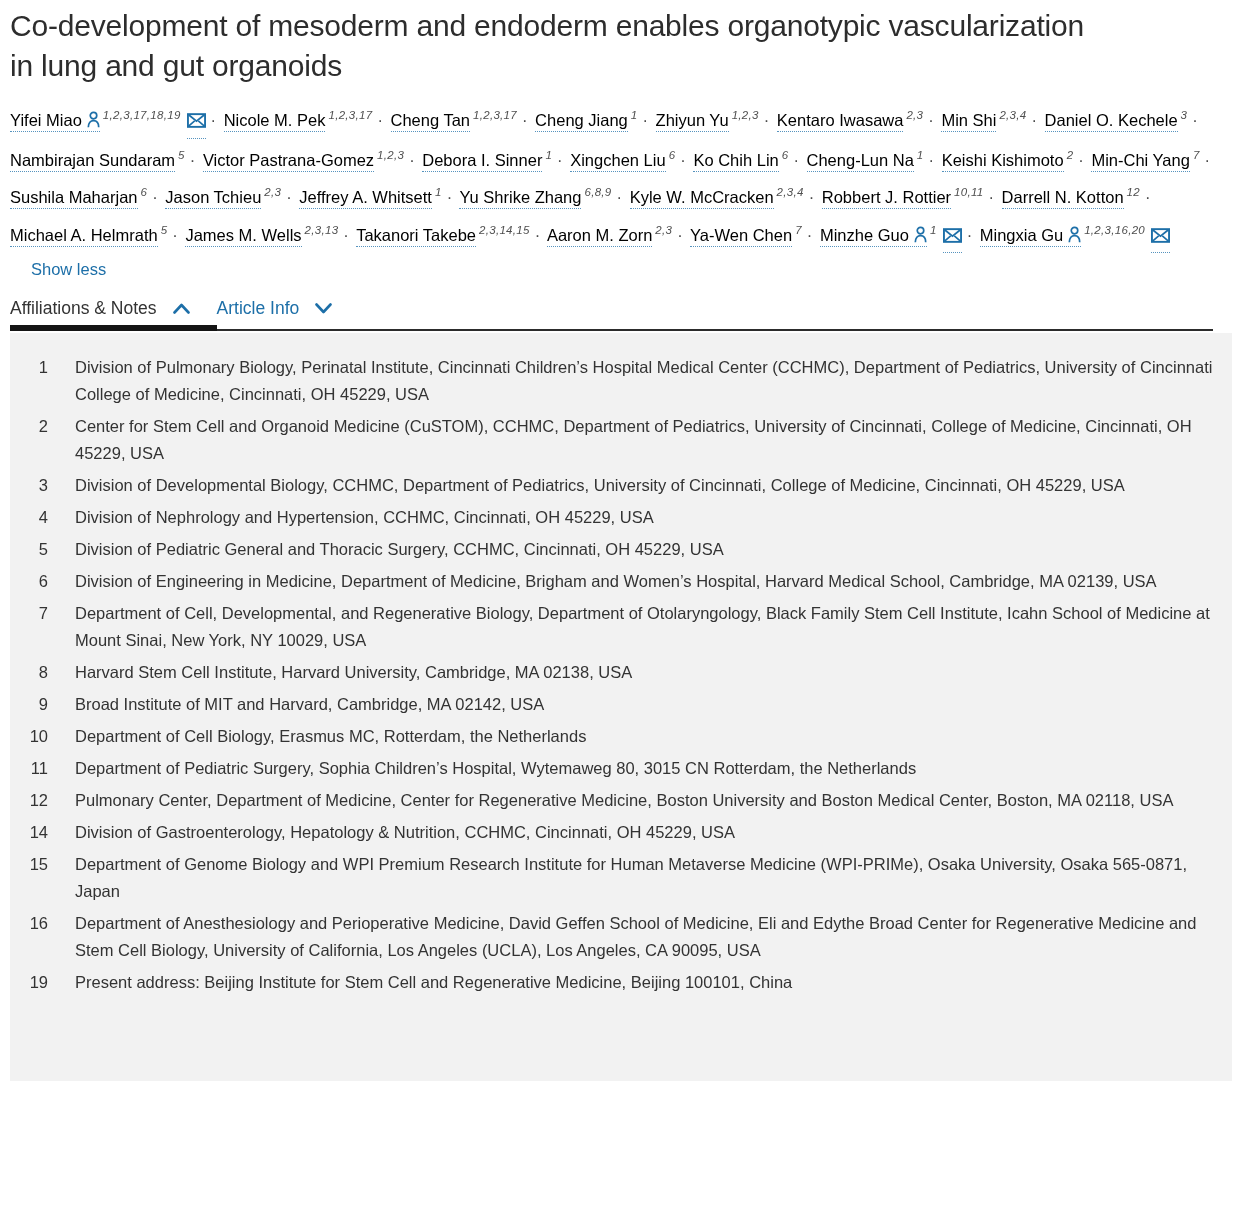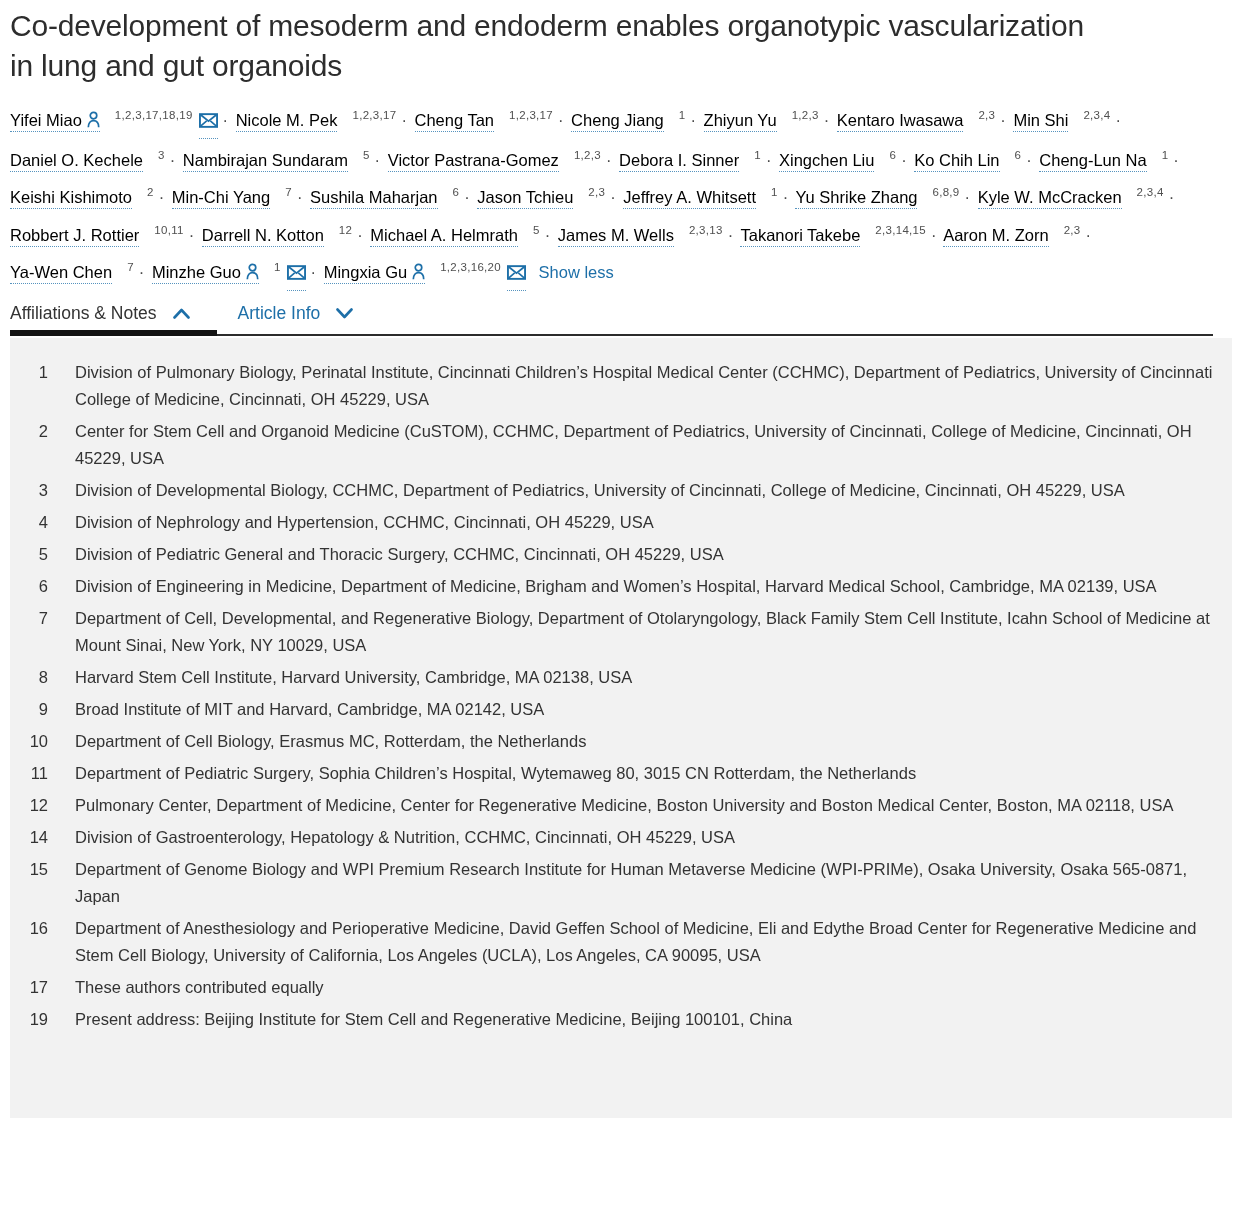--- a/index.html
+++ b/index.html
@@ -22,43 +22,43 @@
     margin:0;max-width:1216px;
   }
   .author{white-space:nowrap;}
   .author-name{
     color:#000000;
     border-bottom:1.5px dotted rgba(29,111,168,0.75);
     padding-bottom:2px;cursor:pointer;
   }
   .aff-sup{
     font-size:11.5px;color:#4f4f4f;vertical-align:7px;
-    margin-left:15px;letter-spacing:0.3px;
+    margin-left:3px;letter-spacing:0.3px;font-style:italic;
   }
   .sep{color:#4a4a4a;margin:0 3px 0 5px;}
   .icon-link{
     border-bottom:1.5px dotted rgba(29,111,168,0.75);
     padding-bottom:1px;margin-left:6px;cursor:pointer;display:inline-block;
   }
   .person-svg{vertical-align:-2px;margin-left:5px;}
   .mail-svg{vertical-align:-2px;}
   .show-less{
-    color:#1d6fa8;margin-left:8px;cursor:pointer;white-space:nowrap;
+    color:#1d6fa8;margin-left:21px;cursor:pointer;white-space:nowrap;
   }
 
   
   .tabbar{
     position:relative;margin-top:12px;width:1203px;
     border-bottom:2px solid #2c2c2c;padding-bottom:10px;
     display:flex;align-items:center;
   }
   .tab{display:inline-flex;align-items:center;gap:16px;font-size:17.5px;cursor:pointer;}
   .tab.active .tab-label{color:#333333;}
   .tab.inactive{margin-left:27px;}
-  .tab.inactive .tab-label{color:#1d6fa8;margin-left:21px;}
+  .tab.inactive .tab-label{color:#1d6fa8;}
   .tab svg{display:block;}
   .indicator{
     position:absolute;left:0;bottom:-2px;height:6px;width:207px;background:#141414;
   }
 
   
   .panel{
     background:#f2f2f2;margin-top:2px;width:1222px;
     padding:21px 0 80px 0;box-sizing:border-box;
   }
@@ -176,23 +176,19 @@
         </li>
         <li class="aff-row">
           <span class="aff-num">15</span>
           <span class="aff-text">Department of Genome Biology and WPI Premium Research Institute for Human Metaverse Medicine (WPI-PRIMe), Osaka University, Osaka 565-0871, Japan</span>
         </li>
         <li class="aff-row">
           <span class="aff-num">16</span>
           <span class="aff-text">Department of Anesthesiology and Perioperative Medicine, David Geffen School of Medicine, Eli and Edythe Broad Center for Regenerative Medicine and Stem Cell Biology, University of California, Los Angeles (UCLA), Los Angeles, CA 90095, USA</span>
         </li>
         <li class="aff-row">
-          <span class="aff-num">17</span>
-          <span class="aff-text">These authors contributed equally</span>
-        </li>
-        <li class="aff-row">
           <span class="aff-num">19</span>
           <span class="aff-text">Present address: Beijing Institute for Stem Cell and Regenerative Medicine, Beijing 100101, China</span>
         </li>
       </ol>
   </div>
 
 </div>
 
 </body></html>

